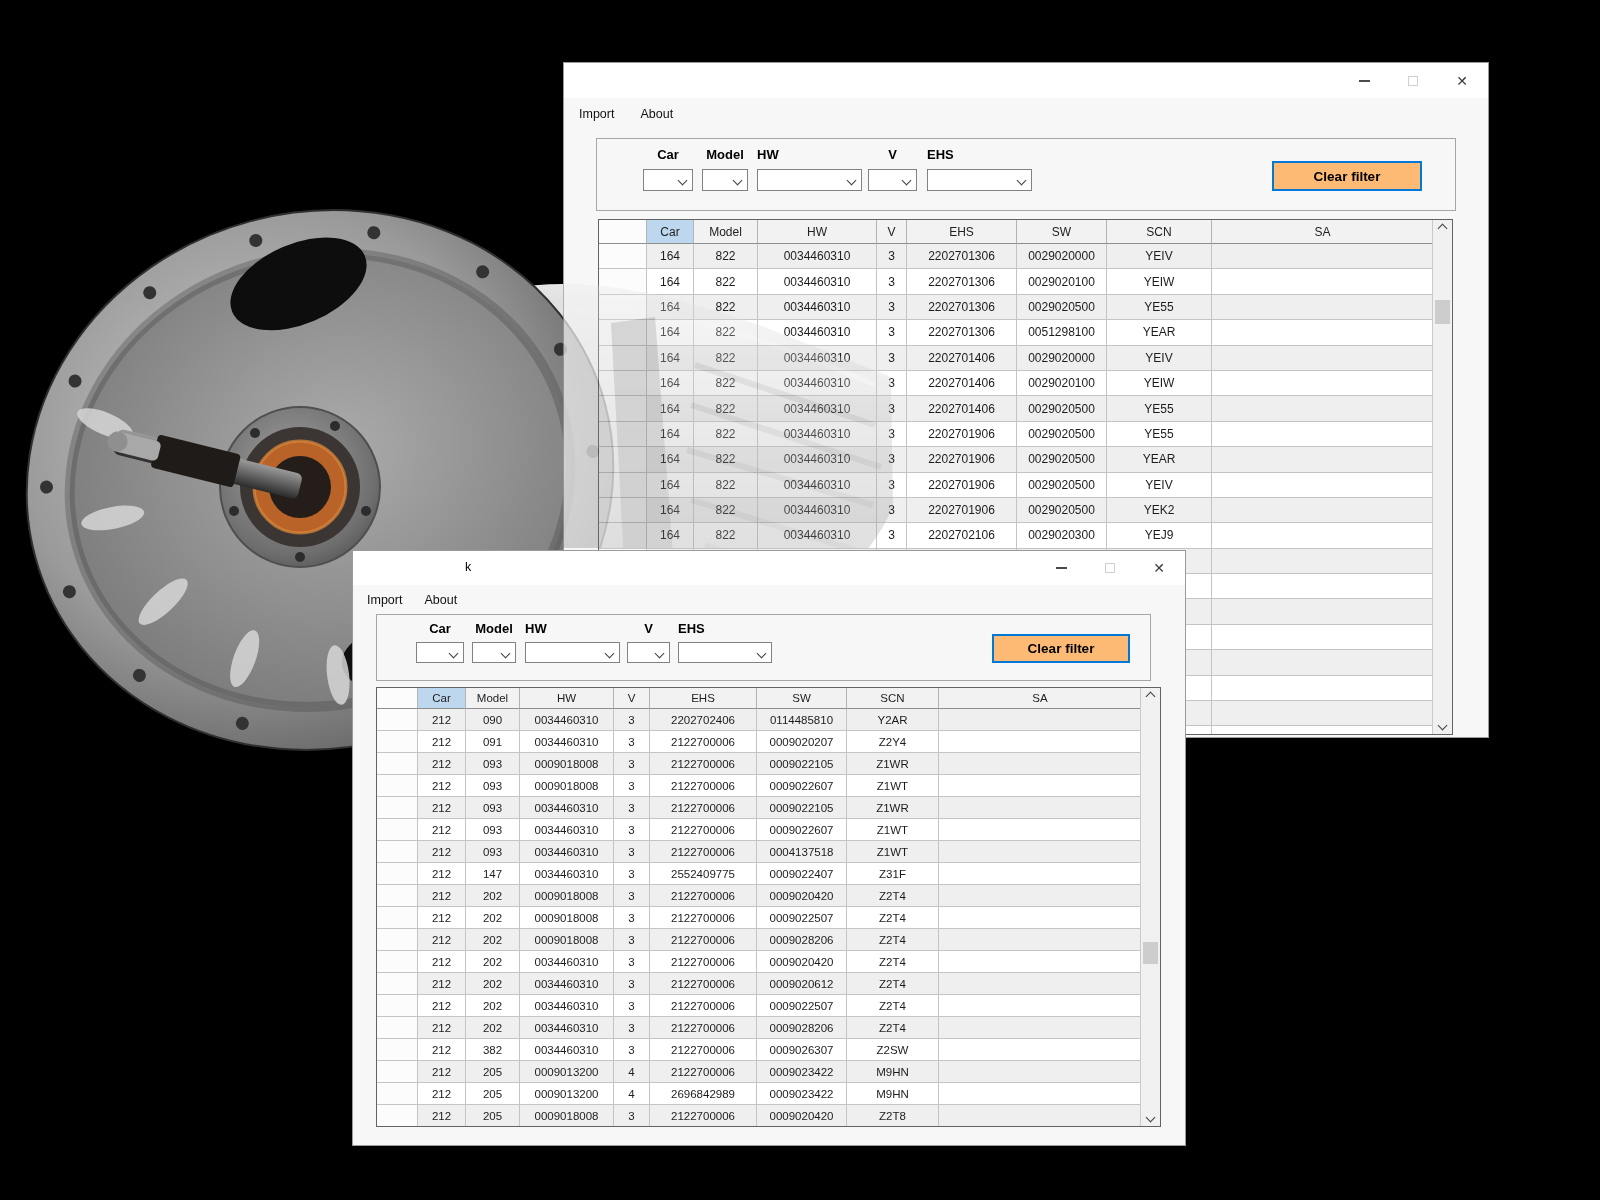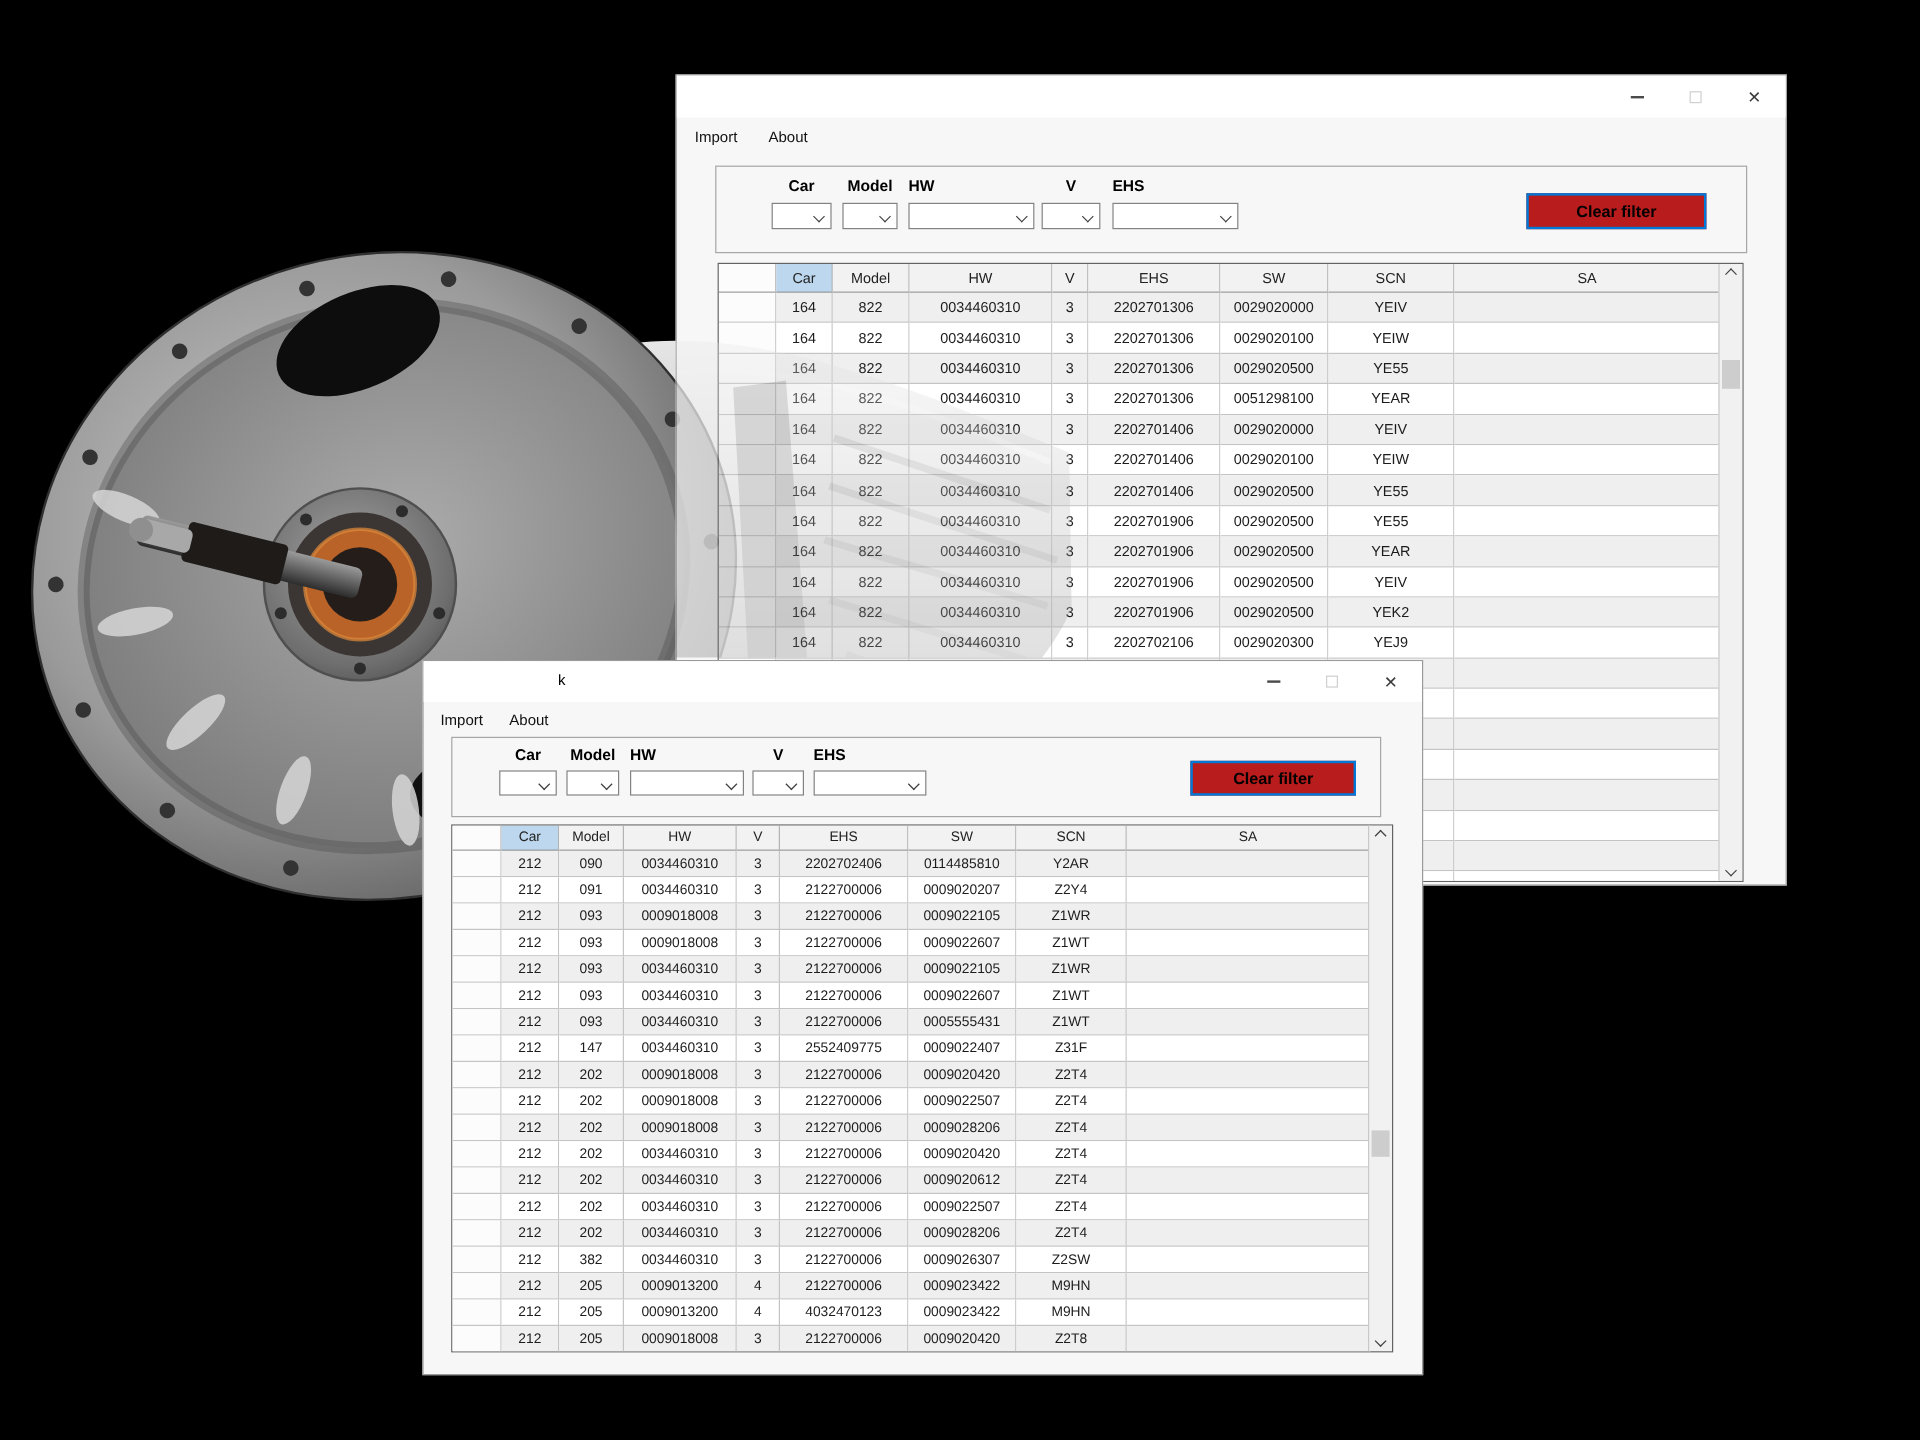--- a/index.html
+++ b/index.html
@@ -29,21 +29,21 @@
   .groupbox{position:absolute;border:1px solid #a6a6a6;box-sizing:border-box}
   #back-window .groupbox{left:32px;top:75px;width:860px;height:73px}
   #front-window .groupbox{left:23px;top:63px;width:775px;height:67px}
   .flabel{position:absolute;font-weight:bold;font-size:13px;color:#000;white-space:nowrap}
   .flabel.ctr{text-align:center}
   .combo{position:absolute;height:22px;background:#fff;border:1px solid #828282;box-sizing:border-box}
   #front-window .combo{height:21px}
   .combo .chev{position:absolute;right:6px;top:7px}
   .chev{display:inline-block;width:6px;height:6px;border-right:1.6px solid #3f3f3f;border-bottom:1.6px solid #3f3f3f;transform:rotate(45deg)}
   .chev.up{transform:rotate(-135deg)}
-  .clearbtn{position:absolute;background:#b91c1c;border:2px solid #0078d7;font-weight:bold;font-size:13.5px;
+  .clearbtn{position:absolute;background:#fdba74;border:2px solid #0078d7;font-weight:bold;font-size:13.5px;
     display:flex;align-items:center;justify-content:center;box-sizing:border-box;color:#000;cursor:default}
   
   .tablewrap{position:absolute;background:#fff;border:1px solid #636363;overflow:hidden;box-sizing:border-box}
   #back-window .tablewrap{left:34px;top:156px;width:855px;height:516px}
   #front-window .tablewrap{left:23px;top:136px;width:785px;height:440px}
   .grid{position:absolute;left:0;top:0}
   .trow{display:flex}
   .tcell{box-sizing:border-box;border-right:1px solid #c4c4c4;border-bottom:1px solid #c4c4c4;
     display:flex;align-items:center;justify-content:center;color:#1c1c1c;flex:none;overflow:hidden;white-space:nowrap}
   .thead .tcell{background:#f2f2f2;border-right:1px solid #b3b3b3;border-bottom:1px solid #8f8f8f;color:#222}
@@ -543,21 +543,21 @@
           <div class="tcell c7">Z1WT</div>
           <div class="tcell c8"></div>
         </div>
         <div class="trow alt">
           <div class="tcell rowhdr c0"></div>
           <div class="tcell c1">212</div>
           <div class="tcell c2">093</div>
           <div class="tcell c3">0034460310</div>
           <div class="tcell c4">3</div>
           <div class="tcell c5">2122700006</div>
-          <div class="tcell c6">0005555431</div>
+          <div class="tcell c6">0004137518</div>
           <div class="tcell c7">Z1WT</div>
           <div class="tcell c8"></div>
         </div>
         <div class="trow norm">
           <div class="tcell rowhdr c0"></div>
           <div class="tcell c1">212</div>
           <div class="tcell c2">147</div>
           <div class="tcell c3">0034460310</div>
           <div class="tcell c4">3</div>
           <div class="tcell c5">2552409775</div>
@@ -663,21 +663,21 @@
           <div class="tcell c6">0009023422</div>
           <div class="tcell c7">M9HN</div>
           <div class="tcell c8"></div>
         </div>
         <div class="trow norm">
           <div class="tcell rowhdr c0"></div>
           <div class="tcell c1">212</div>
           <div class="tcell c2">205</div>
           <div class="tcell c3">0009013200</div>
           <div class="tcell c4">4</div>
-          <div class="tcell c5">4032470123</div>
+          <div class="tcell c5">2696842989</div>
           <div class="tcell c6">0009023422</div>
           <div class="tcell c7">M9HN</div>
           <div class="tcell c8"></div>
         </div>
         <div class="trow alt">
           <div class="tcell rowhdr c0"></div>
           <div class="tcell c1">212</div>
           <div class="tcell c2">205</div>
           <div class="tcell c3">0009018008</div>
           <div class="tcell c4">3</div>

